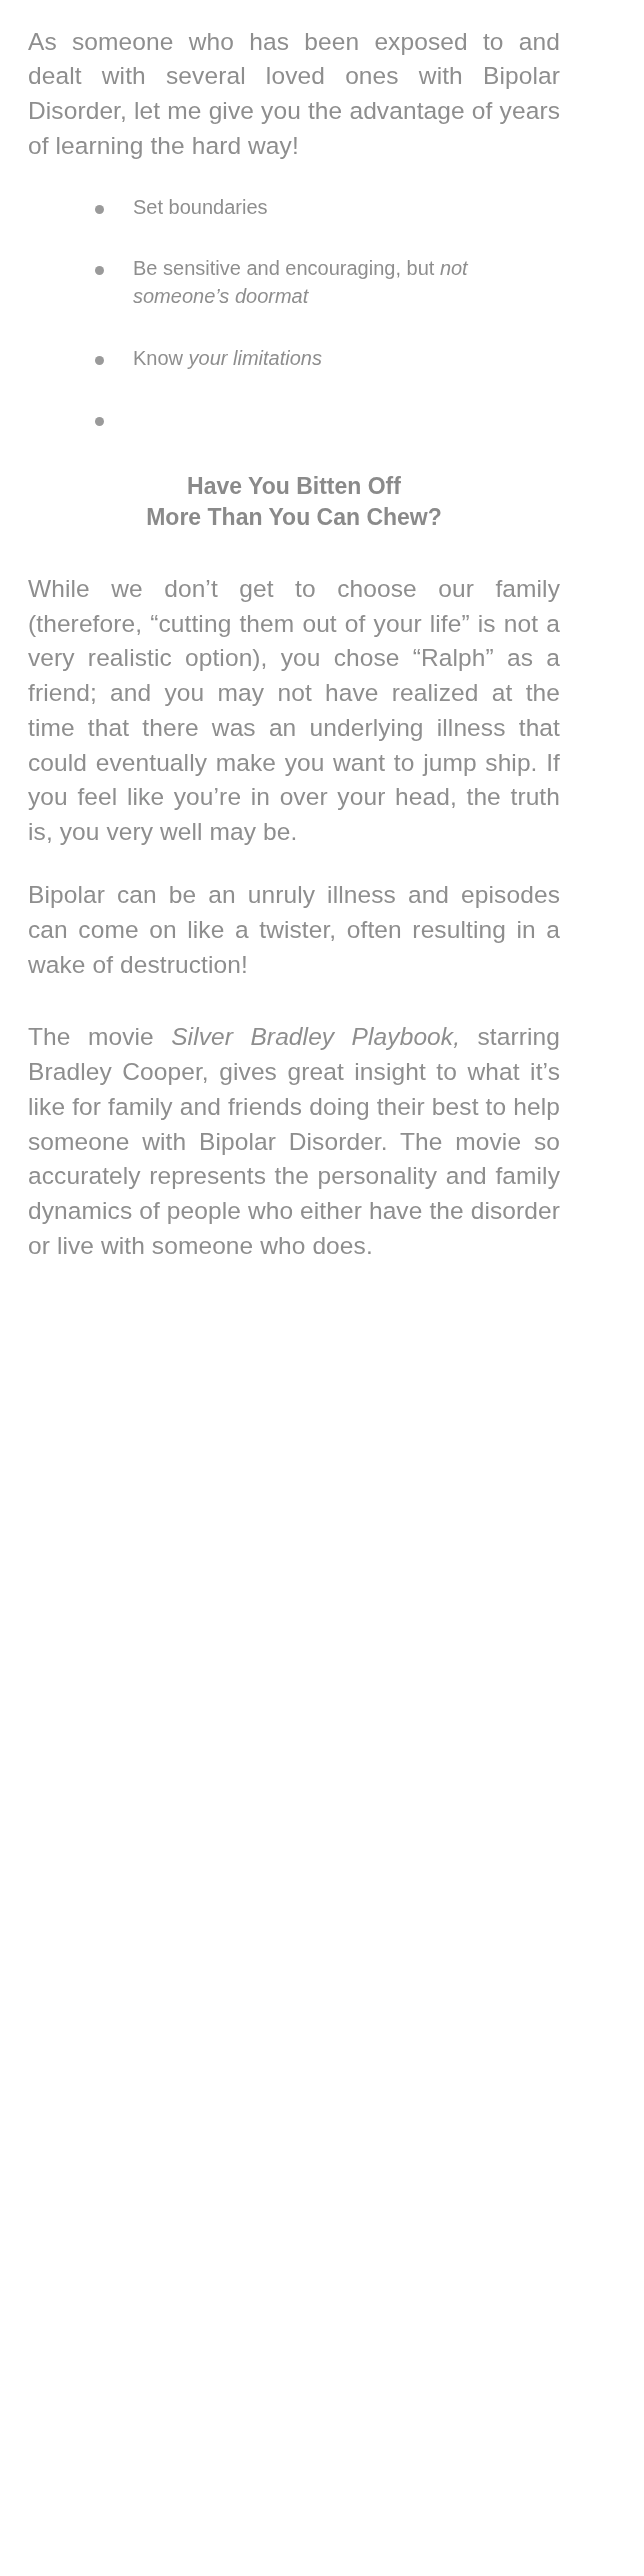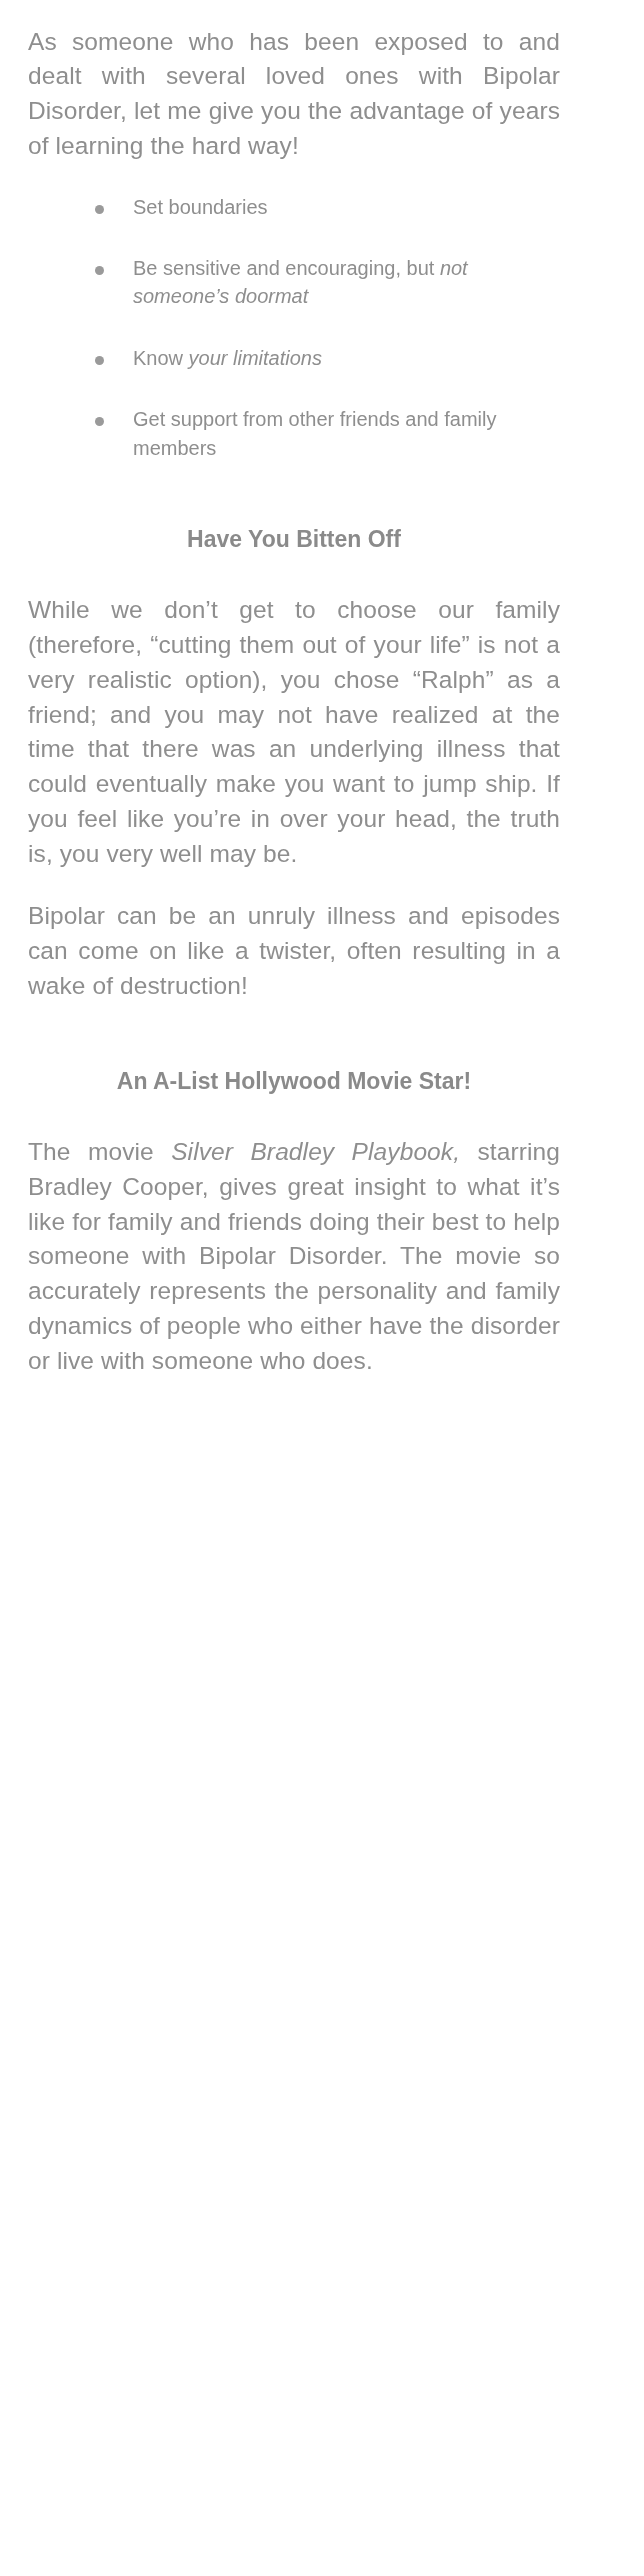--- a/index.html
+++ b/index.html
@@ -58,21 +58,21 @@
     border-radius: 50%;
     background: #9a9a9a;
     display: block;
   }
   .heading {
     text-align: center;
     font-size: 23px;
     font-weight: bold;
     color: #8a8a8a;
     line-height: 1.36;
-    margin: 62px 0 38px 0;
+    margin: 38px 0 38px 0;
   }
   .heading .line {
     display: block;
   }
   em {
     font-style: italic;
   }
 </style>
 </head>
 <body>
@@ -89,35 +89,34 @@
     <li>
       <span class="dot"></span>
       <span>Be sensitive and encouraging, but </span><em>not someone’s doormat</em>
     </li>
     <li>
       <span class="dot"></span>
       <span>Know </span><em>your limitations</em>
     </li>
     <li>
       <span class="dot"></span>
-      <span>Get support from other friends and family members</span>
     </li>
   </ul>
 
 
 
   <h2 class="heading">
     <span class="line">Have You Bitten Off</span>
+    <span class="line">More Than You Can Chew?</span>
   </h2>
 
   <p class="para">While we don’t get to choose our family (therefore, “cutting them out of your life” is not a very realistic option), you chose “Ralph” as a friend; and you may not have realized at the time that there was an underlying illness that could eventually make you want to jump ship. If you feel like you’re in over your head, the truth is, you very well may be.</p>
 
   <p class="para">Bipolar can be an unruly illness and episodes can come on like a twister, often resulting in a wake of destruction!</p>
 
 
   <h2 class="heading">
-    <span class="line">An A-List Hollywood Movie Star!</span>
   </h2>
 
   <p class="para"><span>The movie </span><em>Silver Bradley Playbook,</em><span> starring Bradley Cooper, gives great insight to what it’s like for family and friends doing their best to help someone with Bipolar Disorder. The movie so accurately represents the personality and family dynamics of people who either have the disorder or live with someone who does.</span></p>
 
 </div>
 
 
 </body></html>

